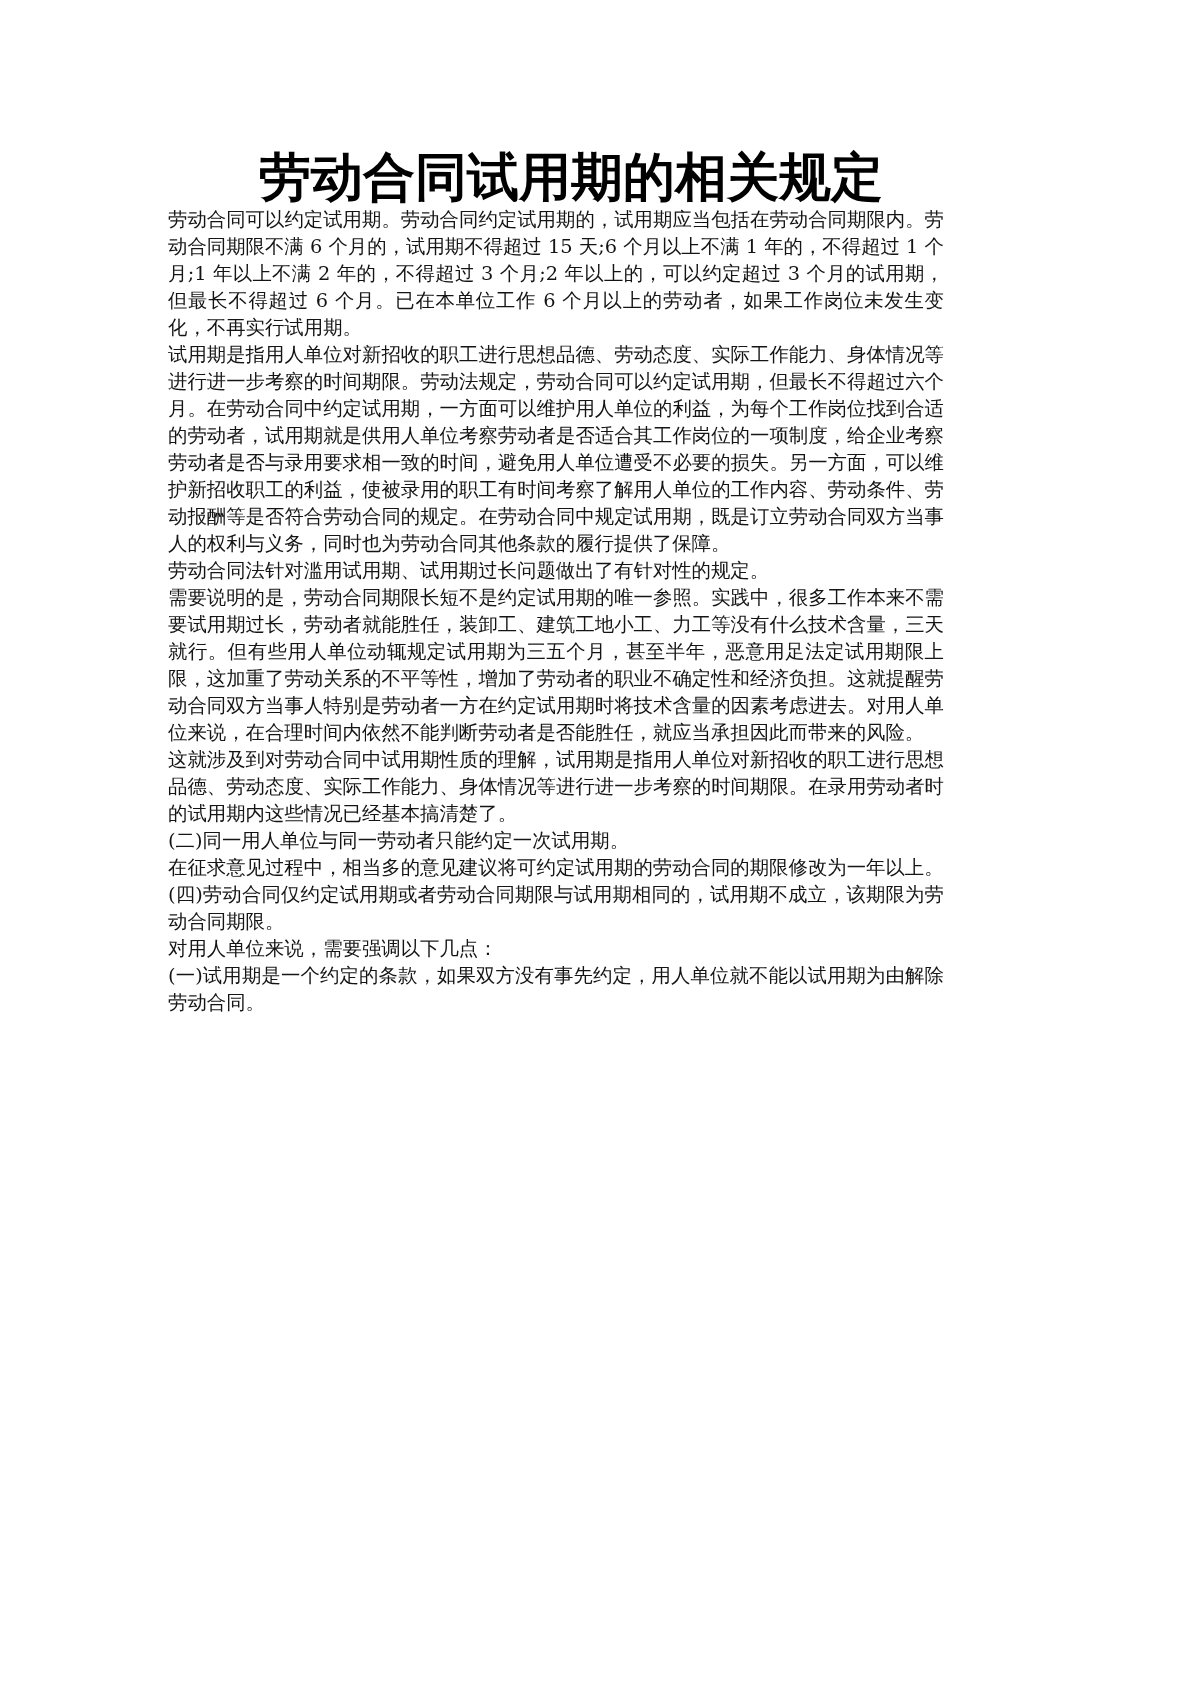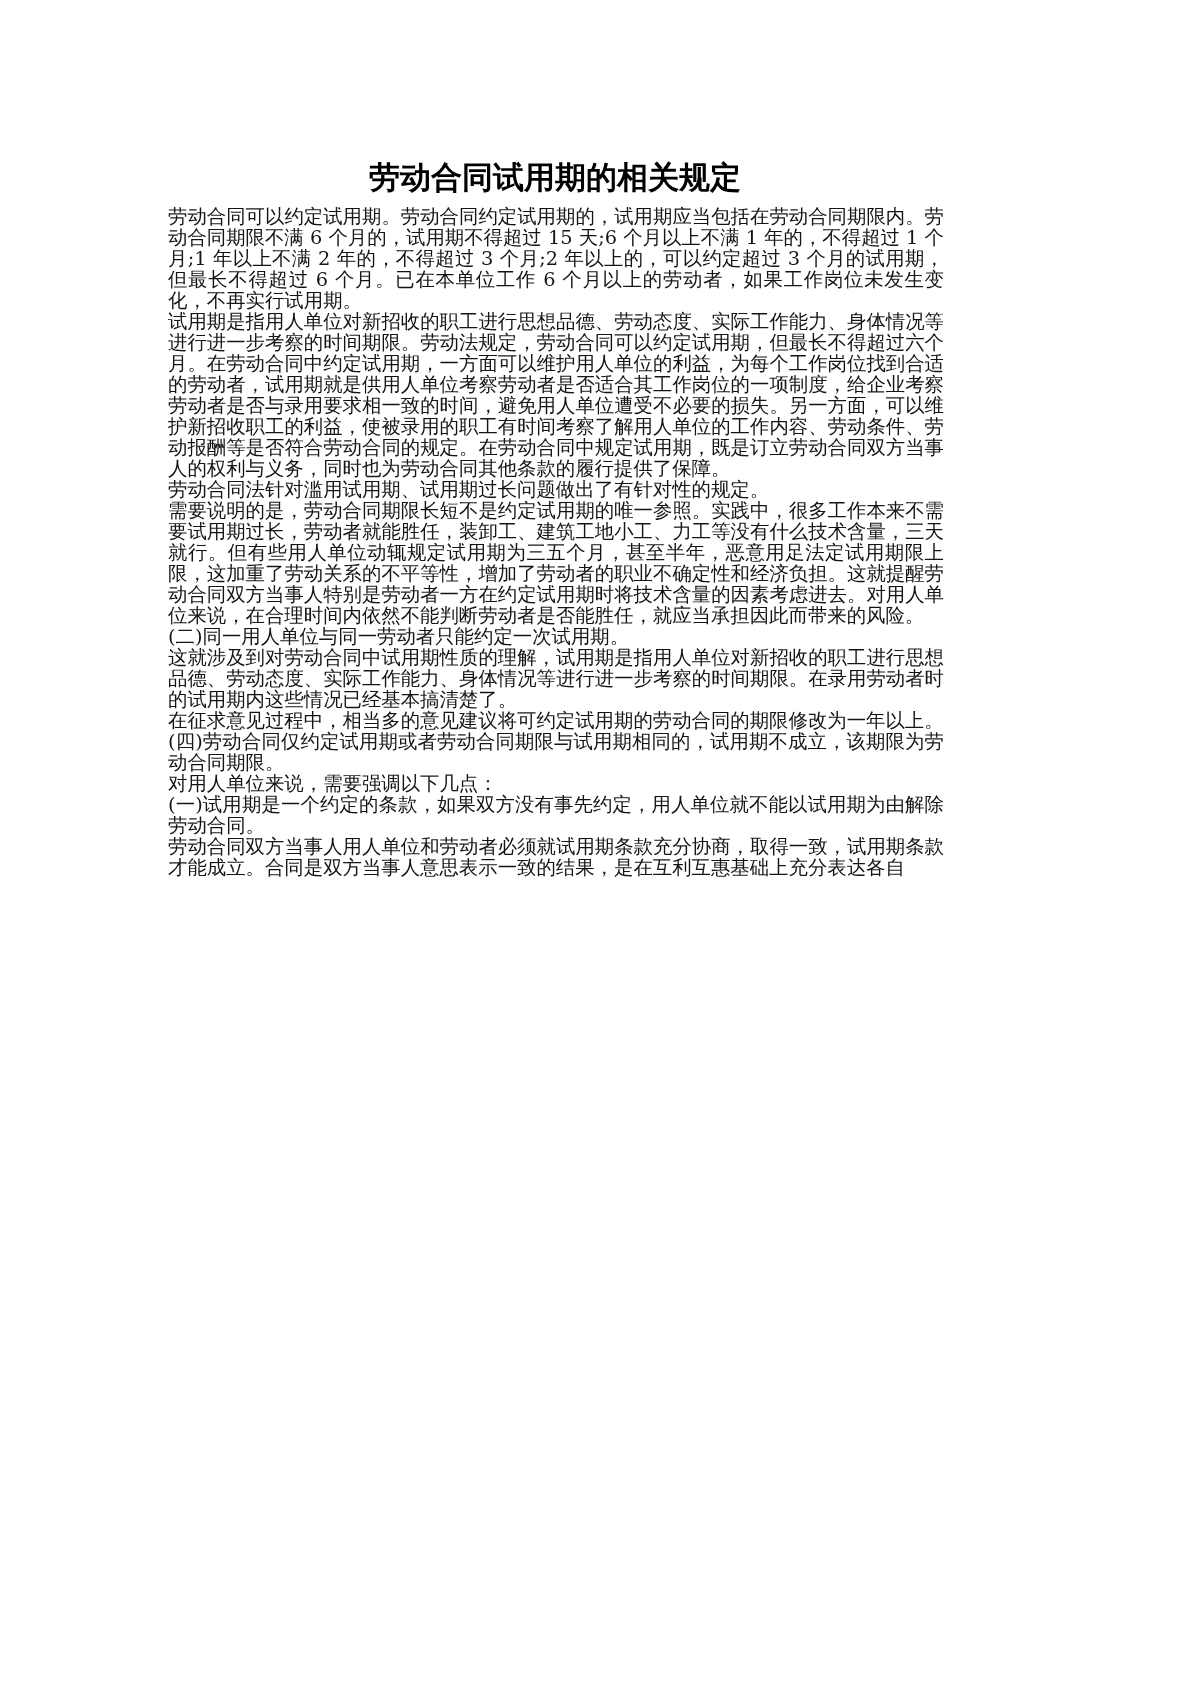--- a/index.html
+++ b/index.html
@@ -18,58 +18,57 @@
     .page {
       position: absolute;
       left: 0;
       top: 0;
       width: 1190px;
       height: 1683px;
       background: #ffffff;
     }
     .title {
       position: absolute;
-      left: 0;
+      left: 16px;
       width: 1110px;
       top: 152px;
       text-align: center;
       font-family: "DejaVu Sans", "Liberation Sans", sans-serif;
       font-weight: bold;
-      font-size: 31px;
+      font-size: 52px;
       line-height: 50px;
       letter-spacing: 0px;
       color: #000000;
     }
     .body-text {
       position: absolute;
       left: 168px;
       top: 206px;
       width: 776px;
       font-size: 19.4px;
-      line-height: 21px;
+      line-height: 27px;
       text-align: justify;
       text-justify: inter-character;
       color: #141414;
     }
     .para {
       margin: 0;
       padding: 0;
     }
   </style>
 </head>
 <body>
 
 <div class="page">
   <div class="title">劳动合同试用期的相关规定</div>
   <div class="body-text">
     <p class="para">劳动合同可以约定试用期。劳动合同约定试用期的，试用期应当包括在劳动合同期限内。劳动合同期限不满 6 个月的，试用期不得超过 15 天;6 个月以上不满 1 年的，不得超过 1 个月;1 年以上不满 2 年的，不得超过 3 个月;2 年以上的，可以约定超过 3 个月的试用期，但最长不得超过 6 个月。已在本单位工作 6 个月以上的劳动者，如果工作岗位未发生变化，不再实行试用期。</p>
     <p class="para">试用期是指用人单位对新招收的职工进行思想品德、劳动态度、实际工作能力、身体情况等进行进一步考察的时间期限。劳动法规定，劳动合同可以约定试用期，但最长不得超过六个月。在劳动合同中约定试用期，一方面可以维护用人单位的利益，为每个工作岗位找到合适的劳动者，试用期就是供用人单位考察劳动者是否适合其工作岗位的一项制度，给企业考察劳动者是否与录用要求相一致的时间，避免用人单位遭受不必要的损失。另一方面，可以维护新招收职工的利益，使被录用的职工有时间考察了解用人单位的工作内容、劳动条件、劳动报酬等是否符合劳动合同的规定。在劳动合同中规定试用期，既是订立劳动合同双方当事人的权利与义务，同时也为劳动合同其他条款的履行提供了保障。</p>
     <p class="para">劳动合同法针对滥用试用期、试用期过长问题做出了有针对性的规定。</p>
     <p class="para">需要说明的是，劳动合同期限长短不是约定试用期的唯一参照。实践中，很多工作本来不需要试用期过长，劳动者就能胜任，装卸工、建筑工地小工、力工等没有什么技术含量，三天就行。但有些用人单位动辄规定试用期为三五个月，甚至半年，恶意用足法定试用期限上限，这加重了劳动关系的不平等性，增加了劳动者的职业不确定性和经济负担。这就提醒劳动合同双方当事人特别是劳动者一方在约定试用期时将技术含量的因素考虑进去。对用人单位来说，在合理时间内依然不能判断劳动者是否能胜任，就应当承担因此而带来的风险。</p>
+    <p class="para">这就涉及到对劳动合同中试用期性质的理解，试用期是指用人单位对新招收的职工进行思想品德、劳动态度、实际工作能力、身体情况等进行进一步考察的时间期限。在录用劳动者时的试用期内这些情况已经基本搞清楚了。</p>
     <p class="para">(二)同一用人单位与同一劳动者只能约定一次试用期。</p>
-    <p class="para">这就涉及到对劳动合同中试用期性质的理解，试用期是指用人单位对新招收的职工进行思想品德、劳动态度、实际工作能力、身体情况等进行进一步考察的时间期限。在录用劳动者时的试用期内这些情况已经基本搞清楚了。</p>
     <p class="para">在征求意见过程中，相当多的意见建议将可约定试用期的劳动合同的期限修改为一年以上。</p>
     <p class="para">(四)劳动合同仅约定试用期或者劳动合同期限与试用期相同的，试用期不成立，该期限为劳动合同期限。</p>
     <p class="para">对用人单位来说，需要强调以下几点：</p>
     <p class="para">(一)试用期是一个约定的条款，如果双方没有事先约定，用人单位就不能以试用期为由解除劳动合同。</p>
-    <p class="para">劳动合同双方当事人用人单位和劳动者必须就试用期条款充分协商，取得一致，试用期条款才能成立。合同是双方当事人意思表示一致的结果，是在互利互惠基础上充分表达各自</p>
   </div>
 </div>
 
 </body></html>

